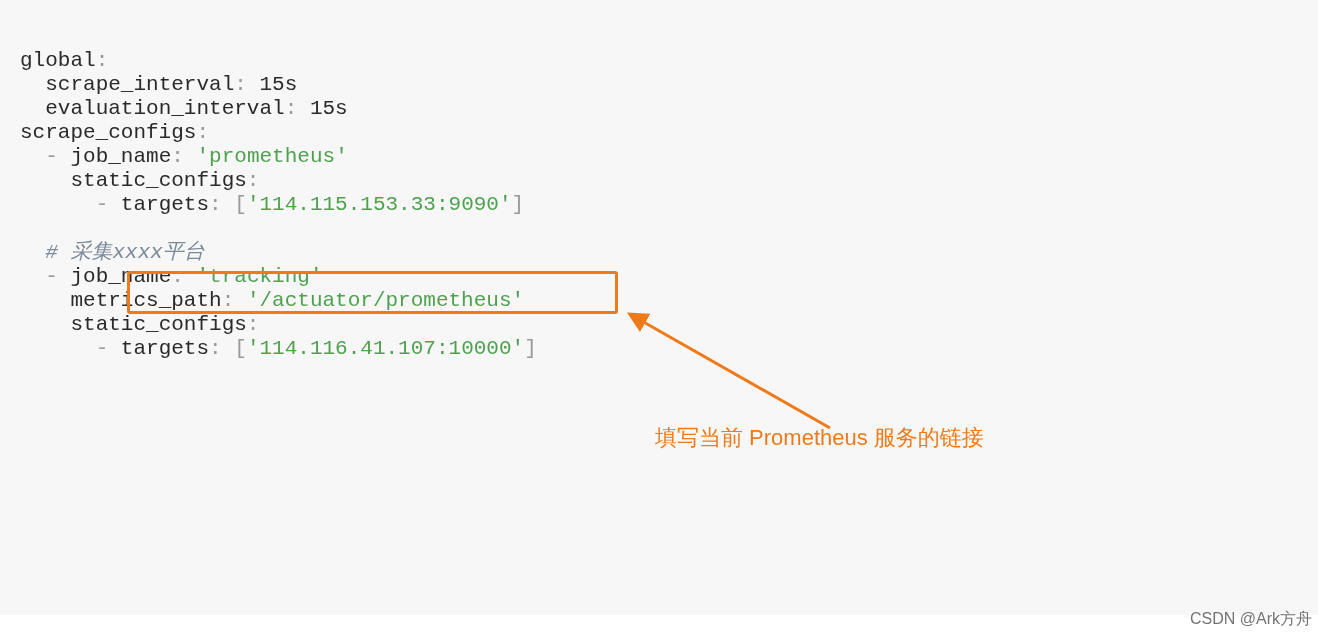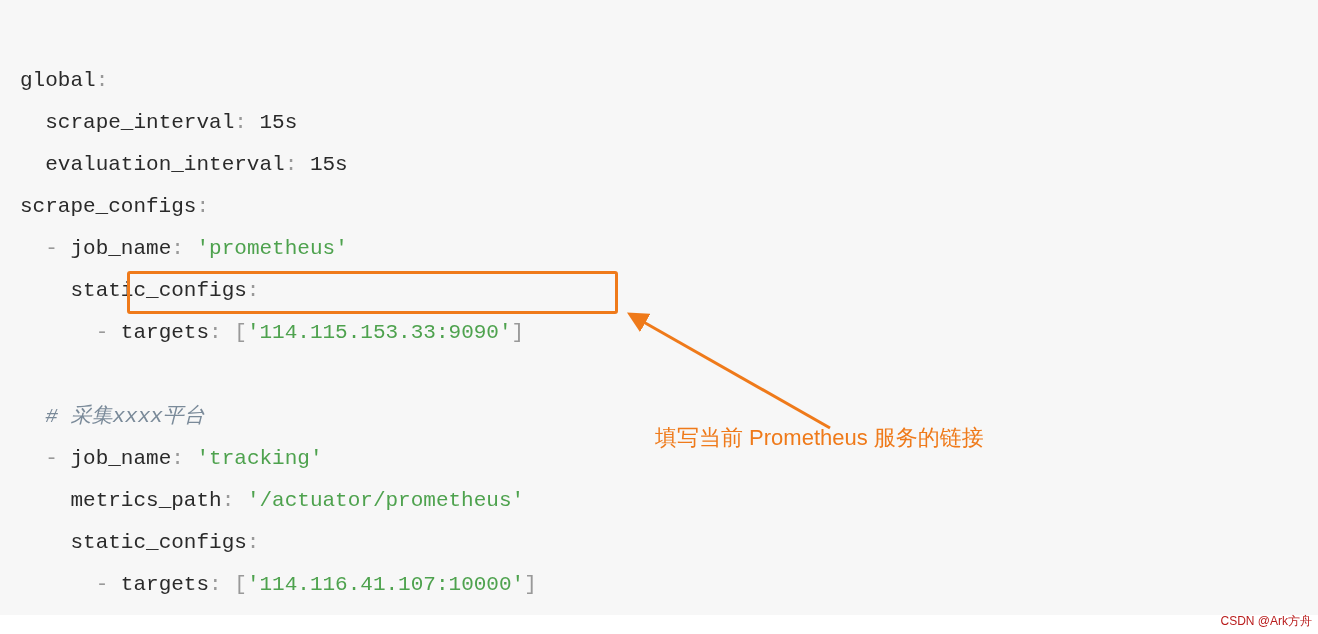--- a/index.html
+++ b/index.html
@@ -7,23 +7,23 @@
     padding: 0;
     background: #ffffff;
     font-family: ui-monospace, SFMono-Regular, "SF Mono", Menlo, Monaco, Consolas, "Liberation Mono", "Courier New", monospace;
     width: 1318px;
     height: 634px;
     position: relative;
     box-sizing: border-box;
   }
   .code-block {
     background: #f7f7f7;
-    padding: 18px 20px 20px 20px;
+    padding: 25px 20px 20px 20px;
     font-size: 21px;
-    line-height: 42px;
+    line-height: 24px;
     white-space: pre;
     color: #2a2a2a;
     box-sizing: border-box;
     position: relative;
     height: 615px;
   }
   .punct   { color: #999999; }
   .key     { color: #2a2a2a; }
   .string  { color: #4ea24e; }
   .unq     { color: #2a2a2a; }
@@ -57,22 +57,22 @@
     left: 620px;
     top: 300px;
     pointer-events: none;
   }
 
   .watermark {
     position: absolute;
     right: 6px;
     bottom: 4px;
     font-family: "PingFang SC","Microsoft YaHei",sans-serif;
-    font-size: 12px;
-    color: #b91c1c;
+    font-size: 16px;
+    color: #737373;
   }
 </style>
 </head>
 <body>
 
 <div class="code-block">
 <span><span class="key">global</span><span class="punct">:</span></span>
 <span>  <span class="key">scrape_interval</span><span class="punct">:</span> <span class="unq">15s</span></span>
 <span>  <span class="key">evaluation_interval</span><span class="punct">:</span> <span class="unq">15s</span></span>
 <span><span class="key">scrape_configs</span><span class="punct">:</span></span>

